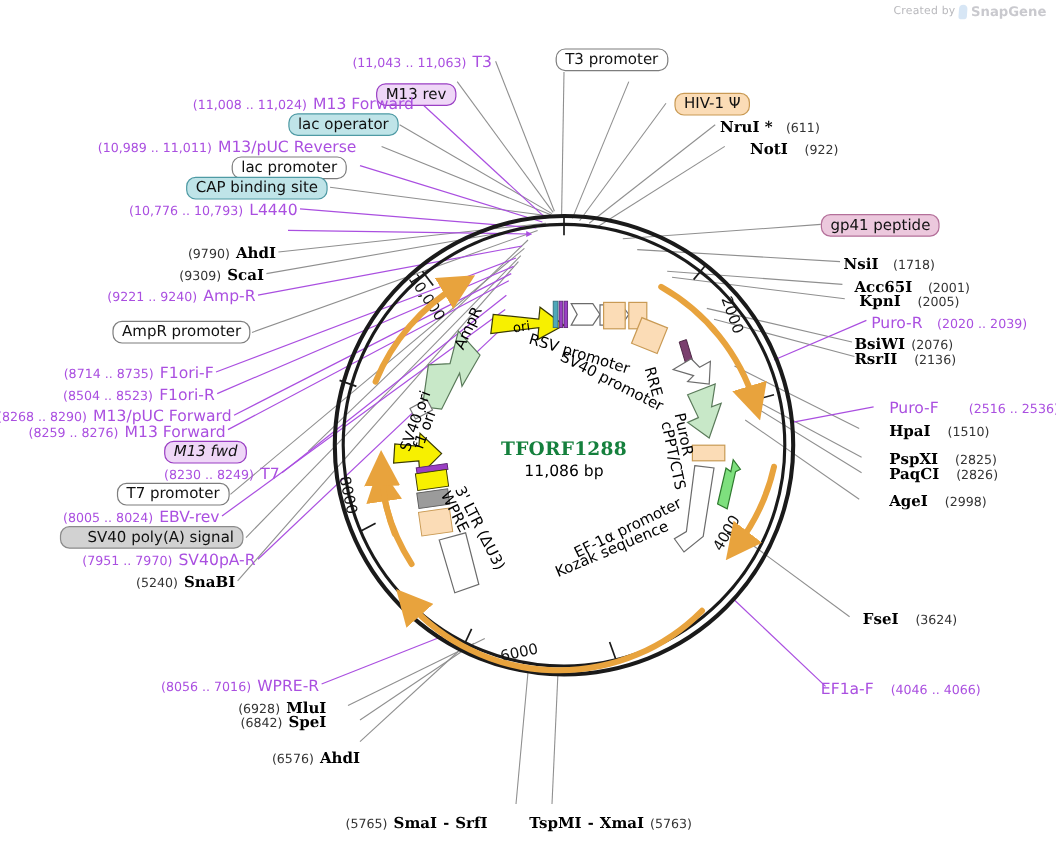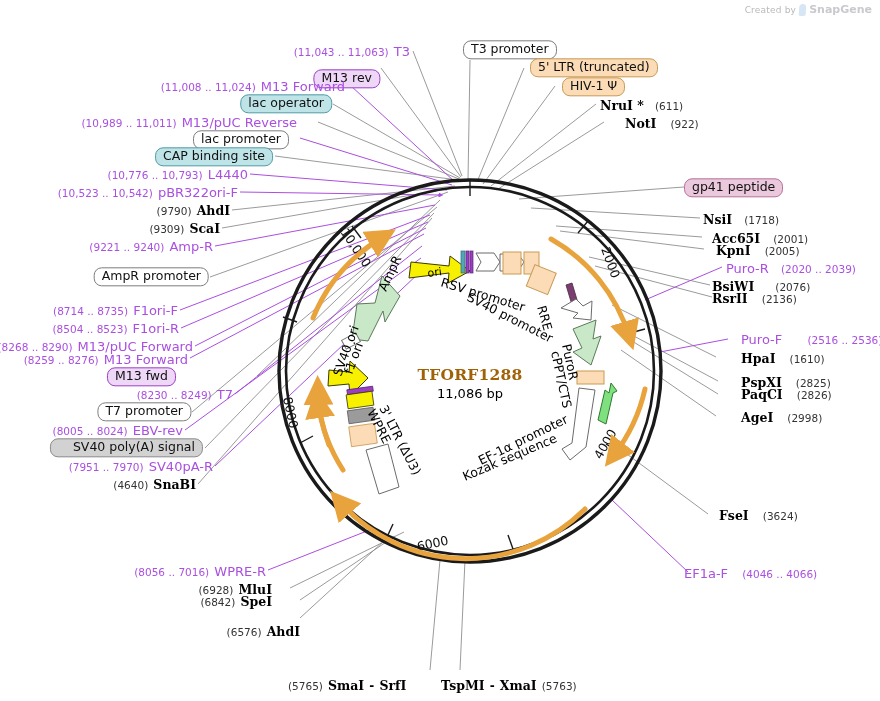--- a/index.html
+++ b/index.html
@@ -39,21 +39,21 @@
   .chip.l{transform:translate(0,-50%);}
   .chip.cyan{background:#bfe4e8;border-color:#4e9aa4;}
   .chip.violet{background:#efd7f7;border-color:#9a3fc4;}
   .chip.grey{background:#d2d2d2;border-color:#8a8a8a;}
   .chip.orange{background:#fbdcb6;border-color:#c99a54;}
   .chip.pink{background:#ecc8dd;border-color:#b4709a;}
   .chip.plain{background:#ffffff;border-color:#7d7d7d;}
 
   .title-main{
     position:absolute;left:470px;top:374px;transform:translate(-50%,-50%);
-    font-size:15.5px;font-weight:bold;color:#a16207;
+    font-size:15.5px;font-weight:bold;color:#15803d;
     font-family:"DejaVu Serif","Liberation Serif",serif;letter-spacing:.2px;
   }
   .title-bp{
     position:absolute;left:470px;top:386px;transform:translate(-50%,0);
     font-size:13px;color:#000;
   }
 </style>
 </head>
 <body>
 
@@ -259,24 +259,20 @@
   </div>
 
   <div class="chip r plain" style="left:289px;top:140px;">lac promoter</div>
   <div class="chip r cyan" style="left:273px;top:157px;">CAP binding site</div>
 
   <div class="lbl r" style="left:248px;top:174px;">
     <span class="rng">(10,776 .. 10,793)</span>
     <span class="ftr">L4440</span>
   </div>
 
-  <div class="lbl r" style="left:238px;top:192px;">
-    <span class="rng">(10,523 .. 10,542)</span>
-    <span class="ftr">pBR322ori-F</span>
-  </div>
 
   <div class="lbl r" style="left:230px;top:210px;">
     <span class="pos">(9790)</span>
     <span class="enz">AhdI</span>
   </div>
   <div class="lbl r" style="left:220px;top:228px;">
     <span class="pos">(9309)</span>
     <span class="enz">ScaI</span>
   </div>
   <div class="lbl r" style="left:213px;top:246px;">
@@ -296,21 +292,21 @@
   </div>
   <div class="lbl r" style="left:193px;top:346px;">
     <span class="rng">(8268 .. 8290)</span>
     <span class="ftr">M13/pUC Forward</span>
   </div>
   <div class="lbl r" style="left:188px;top:359px;">
     <span class="rng">(8259 .. 8276)</span>
     <span class="ftr">M13 Forward</span>
   </div>
 
-  <div class="chip r violet" style="left:176px;top:377px;">M13 fwd</div>
+  <div class="chip r violet" style="left:206px;top:377px;font-style:italic;">M13 fwd</div>
 
   <div class="lbl r" style="left:233px;top:394px;">
     <span class="rng">(8230 .. 8249)</span>
     <span class="ftr">T7</span>
   </div>
 
   <div class="chip r plain" style="left:191px;top:412px;">T7 promoter</div>
 
   <div class="lbl r" style="left:183px;top:430px;">
     <span class="rng">(8005 .. 8024)</span>
@@ -318,21 +314,21 @@
   </div>
 
   <div class="chip r grey" style="left:203px;top:448px;padding-left:22px;">SV40 poly(A) signal</div>
 
   <div class="lbl r" style="left:213px;top:466px;">
     <span class="rng">(7951 .. 7970)</span>
     <span class="ftr">SV40pA-R</span>
   </div>
 
   <div class="lbl r" style="left:196px;top:484px;">
-    <span class="pos">(4640)</span>
+    <span class="pos">(5240)</span>
     <span class="enz">SnaBI</span>
   </div>
 
   <div class="lbl r" style="left:266px;top:571px;">
     <span class="rng">(8056 .. 7016)</span>
     <span class="ftr">WPRE-R</span>
   </div>
   <div class="lbl r" style="left:272px;top:589px;">
     <span class="pos">(6928)</span>
     <span class="enz">MluI</span>
@@ -353,21 +349,20 @@
     <span class="enz">SrfI</span>
   </div>
   <div class="lbl l" style="left:441px;top:685px;">
     <span class="enz">TspMI</span>
     <span class="sep">-</span>
     <span class="enz">XmaI</span>
     <span class="pos">(5763)</span>
   </div>
 
   <div class="chip l plain" style="left:463px;top:50px;">T3 promoter</div>
-  <div class="chip l orange" style="left:530px;top:68px;">5' LTR (truncated)</div>
   <div class="chip l orange" style="left:562px;top:87px;">HIV-1 Ψ</div>
 
   <div class="lbl l" style="left:600px;top:105px;">
     <span class="enz">NruI *</span>
     <span class="pos" style="margin-left:6px;">(611)</span>
   </div>
   <div class="lbl l" style="left:625px;top:123px;">
     <span class="enz">NotI</span>
     <span class="pos" style="margin-left:9px;">(922)</span>
   </div>
@@ -385,34 +380,34 @@
   <div class="lbl l" style="left:716px;top:250px;">
     <span class="enz">KpnI</span>
     <span class="pos" style="margin-left:9px;">(2005)</span>
   </div>
   <div class="lbl l" style="left:726px;top:268px;">
     <span class="ftr">Puro-R</span>
     <span class="rng" style="margin-left:7px;">(2020 .. 2039)</span>
   </div>
   <div class="lbl l" style="left:712px;top:286px;">
     <span class="enz">BsiWI</span>
-    <span class="pos" style="margin-left:16px;">(2076)</span>
+    <span class="pos" style="margin-left:0;">(2076)</span>
   </div>
   <div class="lbl l" style="left:712px;top:298px;">
     <span class="enz">RsrII</span>
     <span class="pos" style="margin-left:9px;">(2136)</span>
   </div>
 
   <div class="lbl l" style="left:741px;top:339px;">
     <span class="ftr">Puro-F</span>
     <span class="rng" style="margin-left:20px;">(2516 .. 2536)</span>
   </div>
   <div class="lbl l" style="left:741px;top:358px;">
     <span class="enz">HpaI</span>
-    <span class="pos" style="margin-left:9px;">(1610)</span>
+    <span class="pos" style="margin-left:9px;">(1510)</span>
   </div>
   <div class="lbl l" style="left:741px;top:382px;">
     <span class="enz">PspXI</span>
     <span class="pos" style="margin-left:9px;">(2825)</span>
   </div>
   <div class="lbl l" style="left:741px;top:394px;">
     <span class="enz">PaqCI</span>
     <span class="pos" style="margin-left:9px;">(2826)</span>
   </div>
   <div class="lbl l" style="left:741px;top:417px;">

